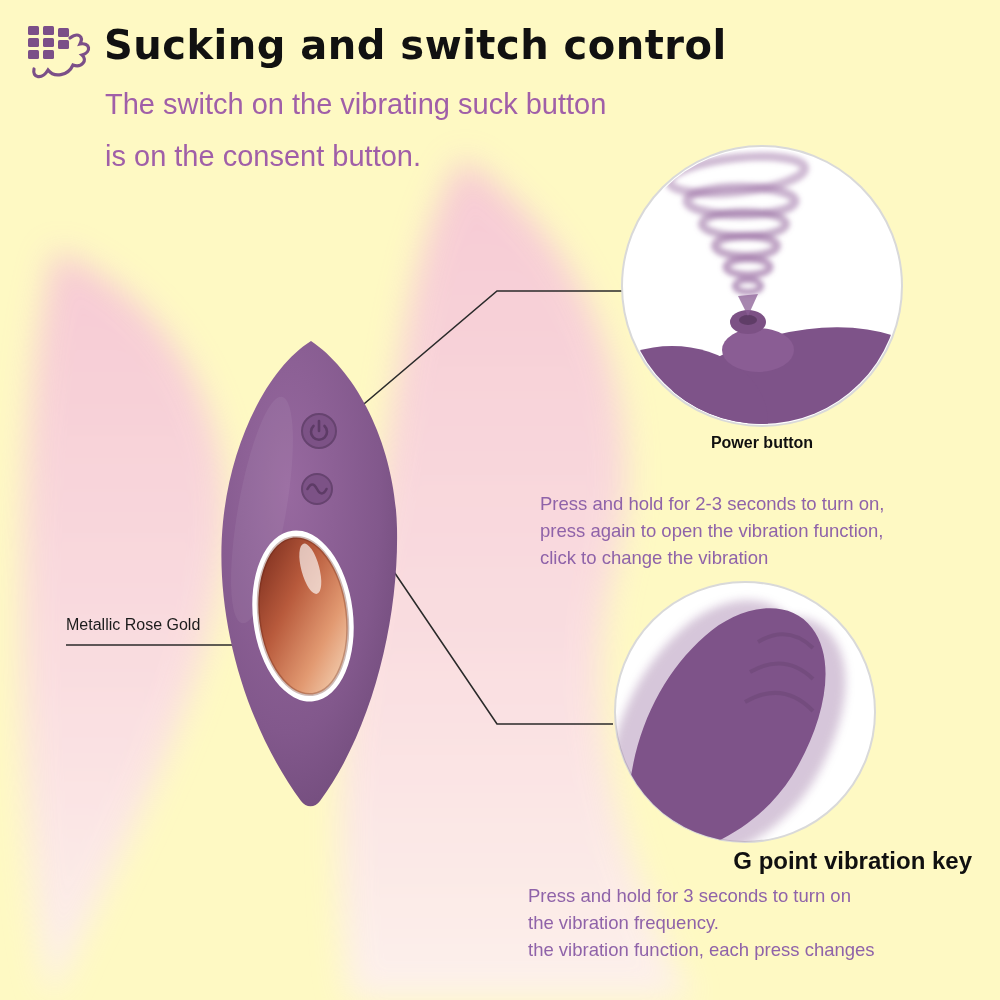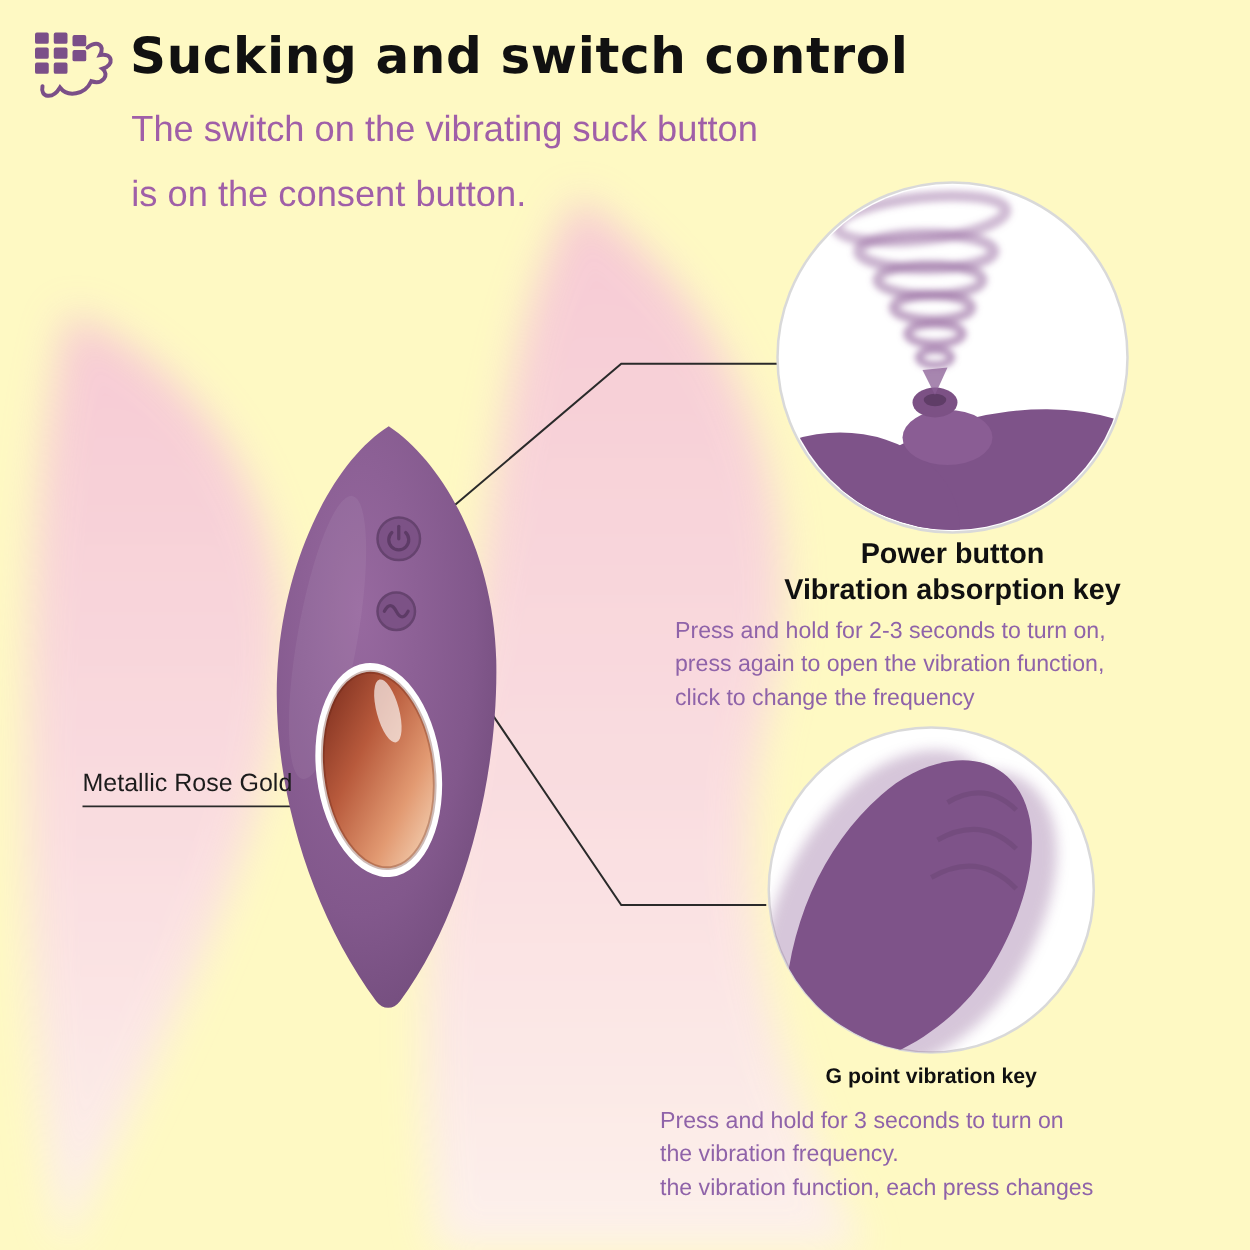--- a/index.html
+++ b/index.html
@@ -8,26 +8,26 @@
   svg.art{position:absolute;left:0;top:0;}
 
   .hicon{position:absolute;left:24px;top:24px;width:74px;height:72px;}
 
   .title{position:absolute;left:104px;top:22px;font-size:40px;font-weight:800;
          color:#111;letter-spacing:.5px;font-family:"DejaVu Sans","Liberation Sans",sans-serif;}
   .sub{position:absolute;left:105px;color:#a05fa8;font-size:29px;}
   .sub1{top:88px}
   .sub2{top:140px}
 
-  .metallic{position:absolute;left:66px;top:616px;font-size:20px;color:#1c1c1c;}
+  .metallic{position:absolute;left:66px;top:616px;font-size:16px;color:#1c1c1c;}
 
   .c-title{position:absolute;text-align:center;font-weight:700;color:#101010;
-           font-size:23px;line-height:29px;}
+           font-size:16px;line-height:29px;}
   .c1t{left:562px;top:428px;width:400px;}
-  .c2t{left:545px;top:846px;width:400px;font-size:17px;}
+  .c2t{left:572px;top:846px;width:400px;font-size:24px;text-align:right;}
 
   .c-desc{position:absolute;text-align:left;color:#8f63a9;font-size:18.5px;line-height:27px;}
   .c1d{left:540px;top:490px;width:445px;}
   .c2d{left:528px;top:882px;width:435px;}
 </style>
 </head>
 <body>
 
 <div class="stage">
 
@@ -156,26 +156,25 @@
   </svg>
 
   <div class="title">Sucking and switch control</div>
   <div class="sub sub2">is on the consent button.</div>
   <div class="sub sub1">The switch on the vibrating suck button</div>
 
   <div class="metallic">Metallic Rose Gold</div>
 
   <div class="c-title c1t">
     <div>Power button</div>
-    <div>Vibration absorption key</div>
   </div>
   <div class="c-desc c1d">
     <div>Press and hold for 2-3 seconds to turn on,</div>
     <div>press again to open the vibration function,</div>
-    <div>click to change the frequency</div>
+    <div>click to change the vibration</div>
   </div>
 
   <div class="c-title c2t">G point vibration key</div>
   <div class="c-desc c2d">
     <div>Press and hold for 3 seconds to turn on</div>
     <div>the vibration frequency.</div>
     <div>the vibration function, each press changes</div>
   </div>
 
 </div>

